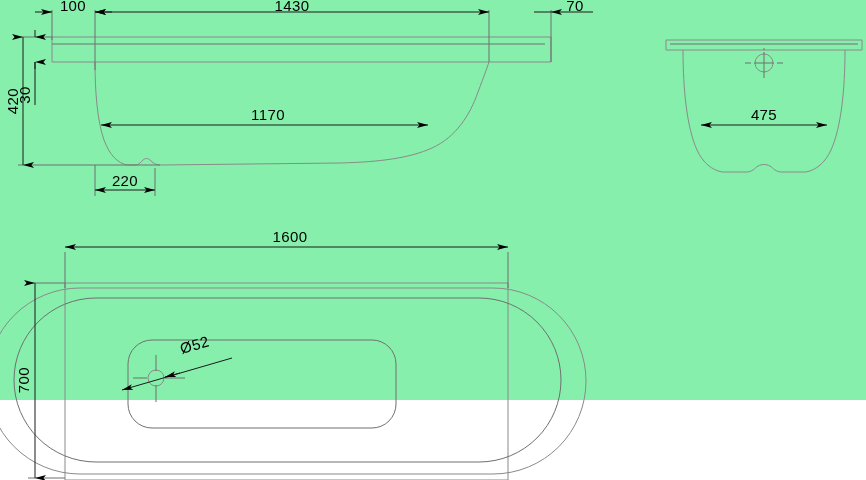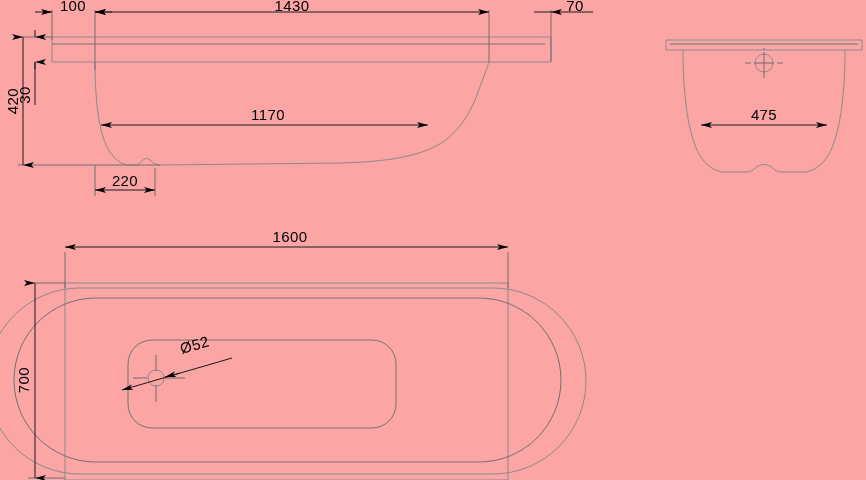--- a/index.html
+++ b/index.html
@@ -9,22 +9,22 @@
   }
   body {
     width: 866px;
     height: 480px;
     overflow: hidden;
     font-family: "Liberation Sans", sans-serif;
   }
   #drawing-root {
     position: relative;
     width: 866px;
-    height: 480px;
-    background: #fca5a5;
+    height: 400px;
+    background: #86efac;
   }
   svg.cad {
     display: block;
     width: 866px;
     height: 480px;
   }
   .obj     { fill: none; stroke: #8a8a8a; stroke-width: 1; }
   .obj-d   { fill: none; stroke: #707070; stroke-width: 1; }
   .dim     { fill: none; stroke: #1a1a1a; stroke-width: 1; }
   .ext     { fill: none; stroke: #6e6e6e; stroke-width: 1; }

